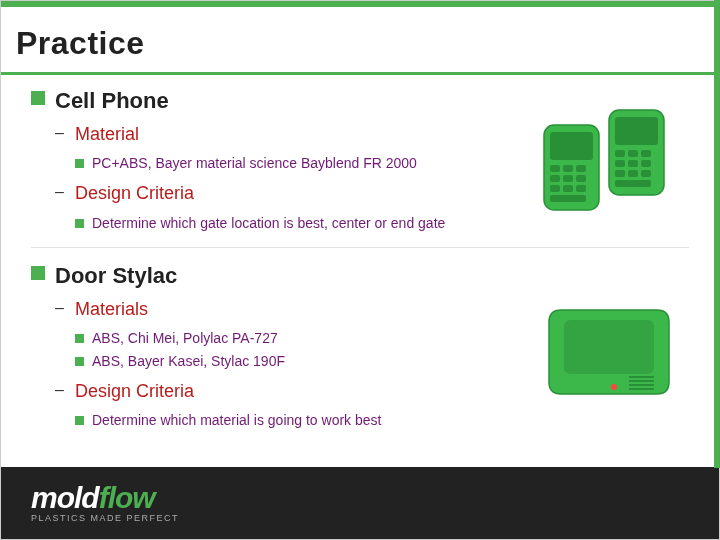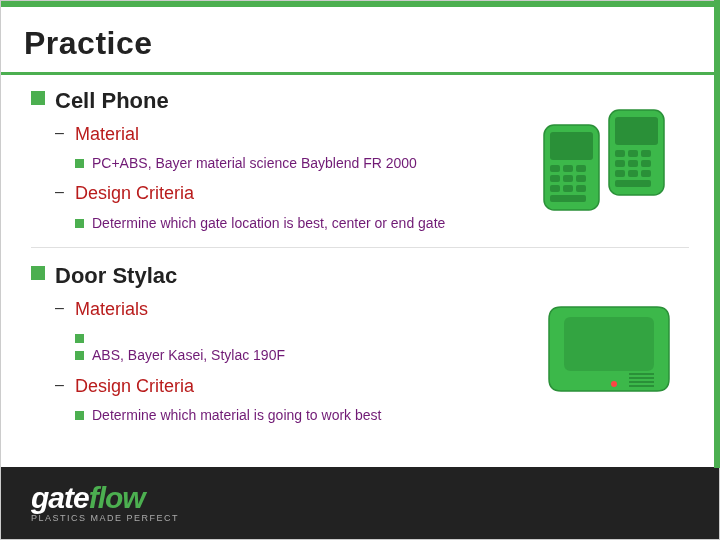--- a/index.html
+++ b/index.html
@@ -23,21 +23,21 @@
 
     
     .top-bar {
       height: 6px;
       background: #4caf50;
       width: 100%;
     }
 
     
     .title-area {
-      padding: 18px 30px 10px 23px;
+      padding: 18px 30px 10px 15px;
       border-bottom: 3px solid #4caf50;
     }
 
     .title-area h1 {
       font-size: 32px;
       font-weight: bold;
       color: #222;
       letter-spacing: 0.5px;
     }
 
@@ -310,20 +310,21 @@
 
           <div class="l2-list">
 
             <div class="l2">
               <span class="l2-dash">–</span>
               <span class="l2-label">Materials</span>
             </div>
             <div class="l3-list">
               <div class="l3">
                 <div class="l3-bullet"></div>
+                <span class="l3-label">ABS, Chi Mei, Polylac PA-727</span>
               </div>
               <div class="l3">
                 <div class="l3-bullet"></div>
                 <span class="l3-label">ABS, Bayer Kasei, Stylac 190F</span>
               </div>
             </div>
 
             <div class="l2" style="margin-top:4px;">
               <span class="l2-dash">–</span>
               <span class="l2-label">Design Criteria</span>
@@ -352,21 +353,21 @@
             <circle cx="75" cy="95" r="3" fill="#ff4444"></circle>
           </svg>
         </div>
       </div>
 
     </div>
 
     <div class="footer">
       <div class="footer-logo">
         <div class="footer-logo-text">
-          <span class="mold">gate</span><span class="flow">flow</span>
+          <span class="mold">mold</span><span class="flow">flow</span>
         </div>
         <div class="footer-tagline">plastics made perfect</div>
       </div>
     </div>
   </div>
 
   <div class="right-bar"></div>
 </div>
 
 </body></html>

